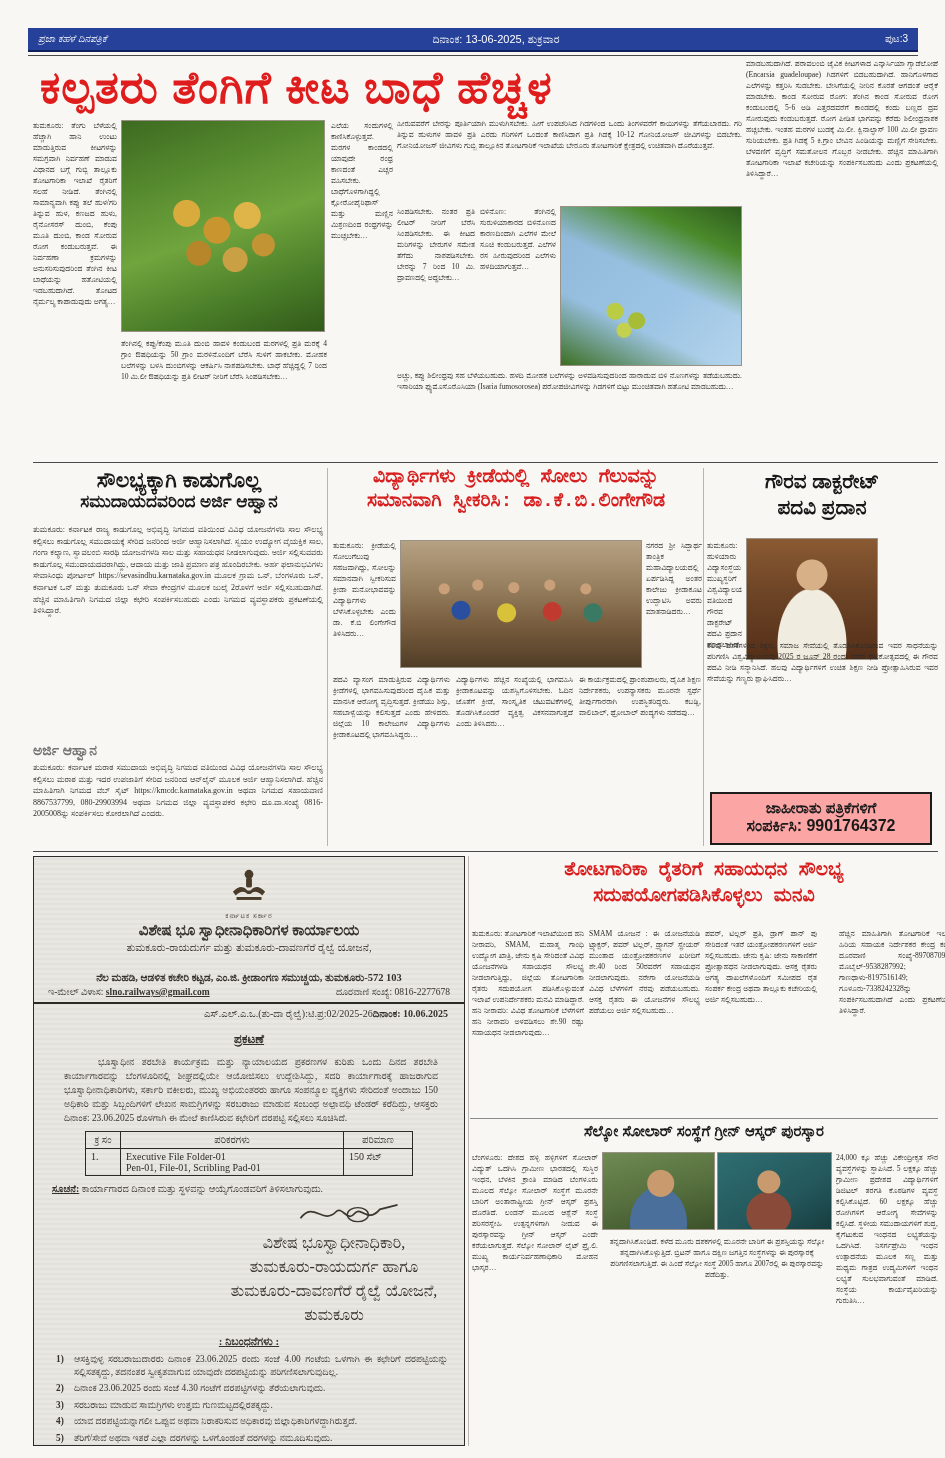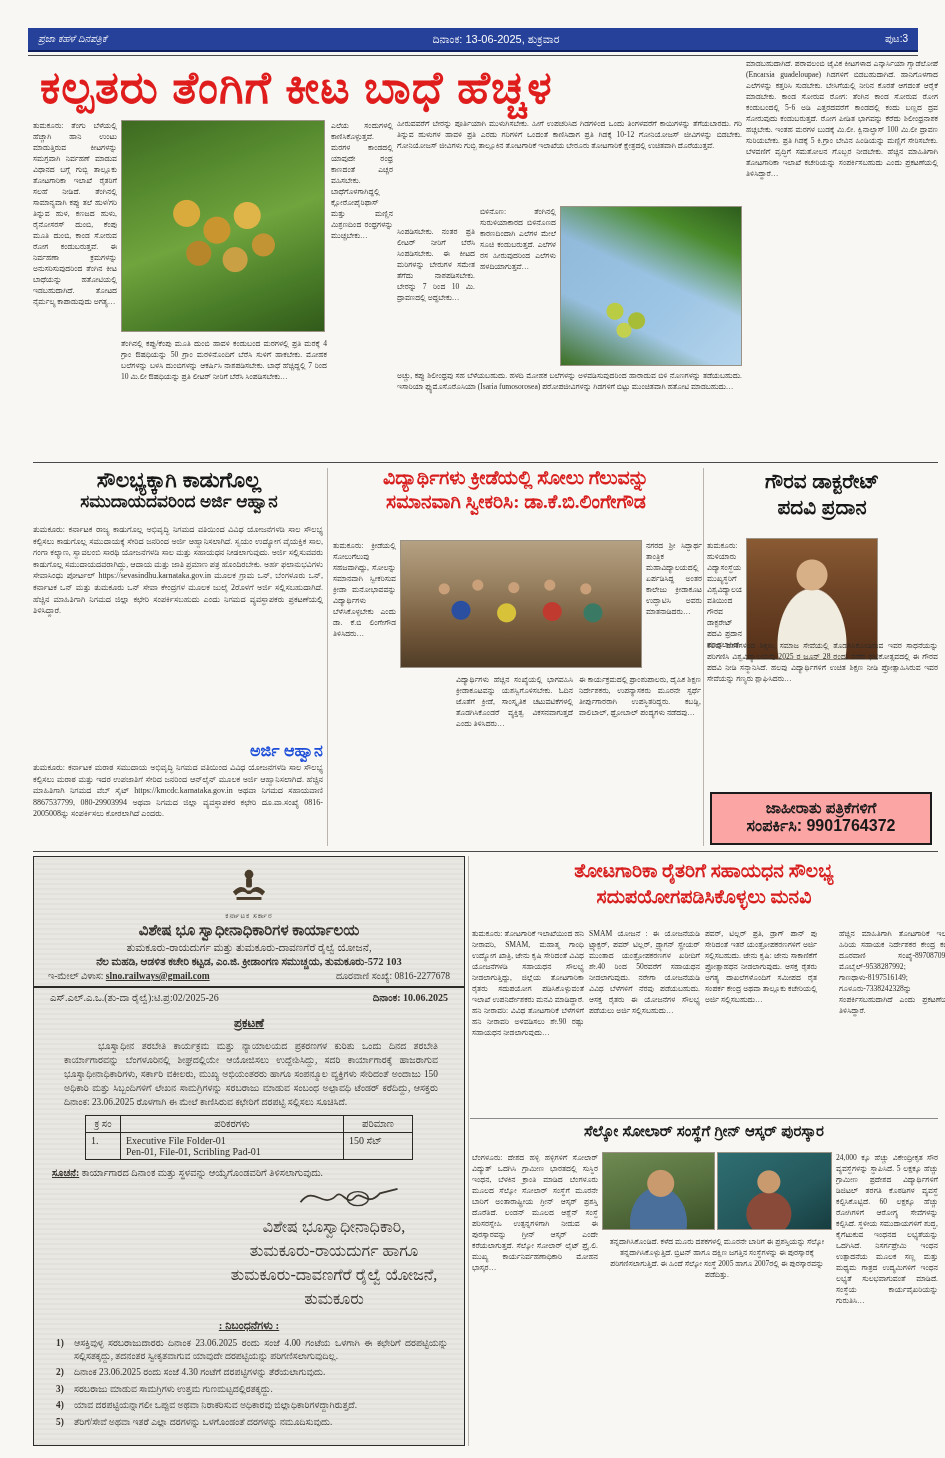--- a/index.html
+++ b/index.html
@@ -9,22 +9,22 @@
   .txt{font-size:7.6px;line-height:1.45;text-align:justify;color:#2e2c2a;overflow:hidden;
        font-family:"Liberation Serif","DejaVu Serif",serif;}
   .masthead{background:#26419a;color:#fff;display:flex;align-items:center;justify-content:space-between;
             padding:0 10px;box-sizing:border-box;border-bottom:2px solid #10205c;}
   .masthead .paper{font-style:italic;font-size:10px;}
   .masthead .date{font-size:11px;font-weight:normal;}
   .masthead .pageno{font-size:10px;}
   .lead-headline{color:#e01d1d;font-weight:bold;font-size:45px;letter-spacing:1px;white-space:nowrap;
                  font-family:"Liberation Sans",sans-serif;}
   .h2-black{color:#181818;font-weight:bold;text-align:center;font-family:"Liberation Sans",sans-serif;}
-  .h2-red{color:#d81f1f;font-weight:bold;text-align:center;font-family:Liberation Serif, serif;}
-  .subhead{font-weight:bold;text-align:right;color:#1d4ed8;font-size:16px;}
+  .h2-red{color:#d81f1f;font-weight:bold;text-align:center;font-family:Liberation Mono, monospace;}
+  .subhead{font-weight:bold;text-align:left;color:#737373;font-size:14px;}
   .rule-h{background:#4a4a4a;height:1px;}
   .rule-v{background:#b9b5ae;width:1px;}
   .photo{border:1px solid #9a9284;box-sizing:border-box;}
   .photo-coconut-bunch{
     background:
       radial-gradient(circle at 32% 44%,#d9ab3c 0 13px,rgba(0,0,0,0) 14px),
       radial-gradient(circle at 47% 52%,#c8952f 0 13px,rgba(0,0,0,0) 14px),
       radial-gradient(circle at 62% 45%,#dfb449 0 13px,rgba(0,0,0,0) 14px),
       radial-gradient(circle at 38% 63%,#b8862a 0 12px,rgba(0,0,0,0) 13px),
       radial-gradient(circle at 56% 66%,#caa044 0 12px,rgba(0,0,0,0) 13px),
@@ -96,21 +96,21 @@
   <div class="abs txt" style="left:33px;top:120px;width:84px;height:338px;">ತುಮಕೂರು: ತೆಂಗು ಬೆಳೆಯಲ್ಲಿ ಹೆಚ್ಚಾಗಿ ಹಾನಿ ಉಂಟು ಮಾಡುತ್ತಿರುವ ಕೀಟಗಳನ್ನು ಸಮಗ್ರವಾಗಿ ನಿರ್ವಹಣೆ ಮಾಡುವ ವಿಧಾನದ ಬಗ್ಗೆ ಗುಬ್ಬಿ ತಾಲ್ಲೂಕು ತೋಟಗಾರಿಕಾ ಇಲಾಖೆ ರೈತರಿಗೆ ಸಲಹೆ ನೀಡಿದೆ. ತೆಂಗಿನಲ್ಲಿ ಸಾಮಾನ್ಯವಾಗಿ ಕಪ್ಪು ತಲೆ ಹುಳ/ಗರಿ ತಿನ್ನುವ ಹುಳ, ಕಣಜದ ಹುಳು, ರೈನೋಸರಸ್ ದುಂಬಿ, ಕೆಂಪು ಮೂತಿ ದುಂಬಿ, ಕಾಂಡ ಸೋರುವ ರೋಗ ಕಂಡುಬರುತ್ತವೆ. ಈ ನಿರ್ವಹಣಾ ಕ್ರಮಗಳನ್ನು ಅನುಸರಿಸುವುದರಿಂದ ತೆಂಗಿನ ಕೀಟ ಬಾಧೆಯನ್ನು ಹತೋಟಿಯಲ್ಲಿ ಇಡಬಹುದಾಗಿದೆ. ತೋಟದ ನೈರ್ಮಲ್ಯ ಕಾಪಾಡುವುದು ಅಗತ್ಯ…</div>
 
   <div class="abs photo photo-coconut-bunch" style="left:121px;top:120px;width:204px;height:212px;"></div>
 
   <div class="abs txt" style="left:121px;top:338px;width:206px;height:120px;">ತೆಂಗಿನಲ್ಲಿ ಕಪ್ಪು/ಕೆಂಪು ಮೂತಿ ದುಂಬಿ ಹಾವಳಿ ಕಂಡುಬಂದ ಮರಗಳಲ್ಲಿ ಪ್ರತಿ ಮರಕ್ಕೆ 4 ಗ್ರಾಂ ಔಷಧಿಯನ್ನು 50 ಗ್ರಾಂ ಮರಳಿನೊಂದಿಗೆ ಬೆರೆಸಿ ಸುಳಿಗೆ ಹಾಕಬೇಕು. ಮೋಹಕ ಬಲೆಗಳನ್ನು ಬಳಸಿ ದುಂಬಿಗಳನ್ನು ಆಕರ್ಷಿಸಿ ನಾಶಪಡಿಸಬೇಕು. ಬಾಧೆ ಹೆಚ್ಚಿದ್ದಲ್ಲಿ 7 ರಿಂದ 10 ಮಿ.ಲೀ ಔಷಧಿಯನ್ನು ಪ್ರತಿ ಲೀಟರ್ ನೀರಿಗೆ ಬೆರೆಸಿ ಸಿಂಪಡಿಸಬೇಕು…</div>
 
   <div class="abs txt" style="left:331px;top:120px;width:62px;height:338px;">ಎಲೆಯ ಸಂದುಗಳಲ್ಲಿ ಕಾಣಿಸಿಕೊಳ್ಳುತ್ತವೆ. ಮರಗಳ ಕಾಂಡದಲ್ಲಿ ಯಾವುದೇ ರಂಧ್ರ ಕಾಣದಂತೆ ಎಚ್ಚರ ವಹಿಸಬೇಕು. ಬಾಧೆಗೊಳಗಾಗಿದ್ದಲ್ಲಿ ಕ್ಲೋರೋಪೈರಿಫಾಸ್ ಮತ್ತು ಮಣ್ಣಿನ ಮಿಶ್ರಣದಿಂದ ರಂಧ್ರಗಳನ್ನು ಮುಚ್ಚಬೇಕು…</div>
 
   <div class="abs txt" style="left:397px;top:118px;width:345px;height:84px;">ಹೀರುವವರೆಗೆ ಬೇರನ್ನು ಪೂರ್ತಿಯಾಗಿ ಮುಳುಗಿಸಬೇಕು. ಹೀಗೆ ಉಪಚರಿಸಿದ ಗಿಡಗಳಿಂದ ಒಂದು ತಿಂಗಳವರೆಗೆ ಕಾಯಿಗಳನ್ನು ತೆಗೆಯಬಾರದು. ಗರಿ ತಿನ್ನುವ ಹುಳುಗಳ ಹಾವಳಿ ಪ್ರತಿ ಎರಡು ಗರಿಗಳಿಗೆ ಒಂದಂತೆ ಕಾಣಿಸಿದಾಗ ಪ್ರತಿ ಗಿಡಕ್ಕೆ 10-12 ಗೋನಿಯೋಜಸ್ ಜೀವಿಗಳನ್ನು ಬಿಡಬೇಕು. ಗೋನಿಯೋಜಸ್ ಜೀವಿಗಳು ಗುಬ್ಬಿ ತಾಲ್ಲೂಕಿನ ತೋಟಗಾರಿಕೆ ಇಲಾಖೆಯ ಬೇರೂರು ತೋಟಗಾರಿಕೆ ಕ್ಷೇತ್ರದಲ್ಲಿ ಉಚಿತವಾಗಿ ದೊರೆಯುತ್ತವೆ.</div>
 
-  <div class="abs txt" style="left:397px;top:206px;width:78px;height:158px;margin-top:20px;">ಸಿಂಪಡಿಸಬೇಕು. ನಂತರ ಪ್ರತಿ ಲೀಟರ್ ನೀರಿಗೆ ಬೆರೆಸಿ ಸಿಂಪಡಿಸಬೇಕು. ಈ ಕೀಟದ ಮರಿಗಳನ್ನು ಬೇರುಗಳ ಸಮೇತ ತೆಗೆದು ನಾಶಪಡಿಸಬೇಕು. ಬೇರನ್ನು 7 ರಿಂದ 10 ಮಿ. ದ್ರಾವಣದಲ್ಲಿ ಅದ್ದಬೇಕು…</div>
+  <div class="abs txt" style="left:397px;top:206px;width:78px;height:158px;">ಸಿಂಪಡಿಸಬೇಕು. ನಂತರ ಪ್ರತಿ ಲೀಟರ್ ನೀರಿಗೆ ಬೆರೆಸಿ ಸಿಂಪಡಿಸಬೇಕು. ಈ ಕೀಟದ ಮರಿಗಳನ್ನು ಬೇರುಗಳ ಸಮೇತ ತೆಗೆದು ನಾಶಪಡಿಸಬೇಕು. ಬೇರನ್ನು 7 ರಿಂದ 10 ಮಿ. ದ್ರಾವಣದಲ್ಲಿ ಅದ್ದಬೇಕು…</div>
   <div class="abs txt" style="left:480px;top:206px;width:76px;height:158px;">ಬಿಳಿನೊಣ: ತೆಂಗಿನಲ್ಲಿ ಸುರುಳಿಯಾಕಾರದ ಬಿಳಿನೊಣದ ಕಾರಣದಿಂದಾಗಿ ಎಲೆಗಳ ಮೇಲೆ ಸೂಚಿ ಕಂಡುಬರುತ್ತದೆ. ಎಲೆಗಳ ರಸ ಹೀರುವುದರಿಂದ ಎಲೆಗಳು ಹಳದಿಯಾಗುತ್ತವೆ…</div>
 
   <div class="abs photo photo-coconut-tree" style="left:560px;top:206px;width:182px;height:160px;"></div>
 
   <div class="abs txt" style="left:397px;top:370px;width:345px;height:88px;">ಅಚ್ಚು, ಕಪ್ಪು ಶಿಲೀಂಧ್ರವು ಸಹ ಬೆಳೆಯಬಹುದು. ಹಳದಿ ಮೋಹಕ ಬಲೆಗಳನ್ನು ಅಳವಡಿಸುವುದರಿಂದ ಹಾರಾಡುವ ಬಿಳಿ ನೊಣಗಳನ್ನು ತಡೆಯಬಹುದು. ಇಸಾರಿಯಾ ಫ್ಯುಮೊಸೊರೊಸಿಯಾ (Isaria fumosorosea) ಪರೋಪಜೀವಿಗಳನ್ನು ಗಿಡಗಳಿಗೆ ಬಿಟ್ಟು ಮುಂಚಿತವಾಗಿ ಹತೋಟಿ ಮಾಡಬಹುದು…</div>
 
   <div class="abs txt" style="left:746px;top:58px;width:192px;height:400px;">ಮಾಡಬಹುದಾಗಿದೆ. ಪರಾವಲಂಬಿ ಜೈವಿಕ ಕೀಟಗಳಾದ ಎನ್ಕಾರ್ಸಿಯಾ ಗ್ವಾಡೆಲೋಪೆ (Encarsia guadeloupae) ಗಿಡಗಳಿಗೆ ಬಿಡಬಹುದಾಗಿದೆ. ಹಾನಿಗೊಳಗಾದ ಎಲೆಗಳನ್ನು ಕತ್ತರಿಸಿ ಸುಡಬೇಕು. ಬೇಸಿಗೆಯಲ್ಲಿ ನೀರಿನ ಕೊರತೆ ಆಗದಂತೆ ಆರೈಕೆ ಮಾಡಬೇಕು. ಕಾಂಡ ಸೋರುವ ರೋಗ: ತೆಂಗಿನ ಕಾಂಡ ಸೋರುವ ರೋಗ ಕಂಡುಬಂದಲ್ಲಿ 5-6 ಅಡಿ ಎತ್ತರದವರೆಗೆ ಕಾಂಡದಲ್ಲಿ ಕಂದು ಬಣ್ಣದ ದ್ರವ ಸೋರುವುದು ಕಂಡುಬರುತ್ತದೆ. ರೋಗ ಪೀಡಿತ ಭಾಗವನ್ನು ಕೆರೆದು ಶಿಲೀಂಧ್ರನಾಶಕ ಹಚ್ಚಬೇಕು. ಇಂತಹ ಮರಗಳ ಬುಡಕ್ಕೆ ಮಿ.ಲೀ. ಕ್ವಿನಾಲ್ಫಾಸ್ 100 ಮಿ.ಲೀ ದ್ರಾವಣ ಸುರಿಯಬೇಕು. ಪ್ರತಿ ಗಿಡಕ್ಕೆ 5 ಕಿ.ಗ್ರಾಂ ಬೇವಿನ ಹಿಂಡಿಯನ್ನು ಮಣ್ಣಿಗೆ ಸೇರಿಸಬೇಕು. ಬೆಳವಣಿಗೆ ವೃದ್ಧಿಗೆ ಸಮತೋಲನ ಗೊಬ್ಬರ ನೀಡಬೇಕು. ಹೆಚ್ಚಿನ ಮಾಹಿತಿಗಾಗಿ ತೋಟಗಾರಿಕಾ ಇಲಾಖೆ ಕಚೇರಿಯನ್ನು ಸಂಪರ್ಕಿಸಬಹುದು ಎಂದು ಪ್ರಕಟಣೆಯಲ್ಲಿ ತಿಳಿಸಿದ್ದಾರೆ…</div>
 
   <div class="abs rule-h" style="left:33px;top:462px;width:905px;"></div>
 
@@ -124,20 +124,21 @@
 
   <div class="abs rule-v" style="left:327px;top:468px;height:378px;"></div>
 
   <div class="abs h2-red" style="left:333px;top:466px;width:366px;font-size:19px;line-height:1.25;">
     <div>ವಿದ್ಯಾರ್ಥಿಗಳು ಕ್ರೀಡೆಯಲ್ಲಿ ಸೋಲು ಗೆಲುವನ್ನು</div>
     <div>ಸಮಾನವಾಗಿ ಸ್ವೀಕರಿಸಿ: ಡಾ.ಕೆ.ಬಿ.ಲಿಂಗೇಗೌಡ</div>
   </div>
   <div class="abs txt" style="left:333px;top:540px;width:63px;height:128px;">ತುಮಕೂರು: ಕ್ರೀಡೆಯಲ್ಲಿ ಸೋಲುಗೆಲುವು ಸಹಜವಾಗಿದ್ದು, ಸೋಲನ್ನು ಸಮಾನವಾಗಿ ಸ್ವೀಕರಿಸುವ ಕ್ರೀಡಾ ಮನೋಭಾವವನ್ನು ವಿದ್ಯಾರ್ಥಿಗಳು ಬೆಳೆಸಿಕೊಳ್ಳಬೇಕು ಎಂದು ಡಾ. ಕೆ.ಬಿ ಲಿಂಗೇಗೌಡ ತಿಳಿಸಿದರು…</div>
   <div class="abs photo photo-group" style="left:400px;top:540px;width:242px;height:128px;"></div>
   <div class="abs txt" style="left:646px;top:540px;width:56px;height:128px;">ನಗರದ ಶ್ರೀ ಸಿದ್ಧಾರ್ಥ ತಾಂತ್ರಿಕ ಮಹಾವಿದ್ಯಾಲಯದಲ್ಲಿ ಏರ್ಪಡಿಸಿದ್ದ ಅಂತರ ಕಾಲೇಜು ಕ್ರೀಡಾಕೂಟ ಉದ್ಘಾಟಿಸಿ ಅವರು ಮಾತನಾಡಿದರು…</div>
+  <div class="abs txt" style="left:333px;top:674px;width:117px;height:172px;">ಪದವಿ ವ್ಯಾಸಂಗ ಮಾಡುತ್ತಿರುವ ವಿದ್ಯಾರ್ಥಿಗಳು ಕ್ರೀಡೆಗಳಲ್ಲಿ ಭಾಗವಹಿಸುವುದರಿಂದ ದೈಹಿಕ ಮತ್ತು ಮಾನಸಿಕ ಆರೋಗ್ಯ ವೃದ್ಧಿಸುತ್ತದೆ. ಕ್ರೀಡೆಯು ಶಿಸ್ತು, ಸಹಬಾಳ್ವೆಯನ್ನು ಕಲಿಸುತ್ತದೆ ಎಂದು ಹೇಳಿದರು. ಜಿಲ್ಲೆಯ 10 ಕಾಲೇಜುಗಳ ವಿದ್ಯಾರ್ಥಿಗಳು ಕ್ರೀಡಾಕೂಟದಲ್ಲಿ ಭಾಗವಹಿಸಿದ್ದರು…</div>
   <div class="abs txt" style="left:456px;top:674px;width:117px;height:172px;">ವಿದ್ಯಾರ್ಥಿಗಳು ಹೆಚ್ಚಿನ ಸಂಖ್ಯೆಯಲ್ಲಿ ಭಾಗವಹಿಸಿ ಕ್ರೀಡಾಕೂಟವನ್ನು ಯಶಸ್ವಿಗೊಳಿಸಬೇಕು. ಓದಿನ ಜೊತೆಗೆ ಕ್ರೀಡೆ, ಸಾಂಸ್ಕೃತಿಕ ಚಟುವಟಿಕೆಗಳಲ್ಲಿ ತೊಡಗಿಸಿಕೊಂಡರೆ ವ್ಯಕ್ತಿತ್ವ ವಿಕಸನವಾಗುತ್ತದೆ ಎಂದು ತಿಳಿಸಿದರು…</div>
   <div class="abs txt" style="left:579px;top:674px;width:122px;height:172px;">ಈ ಕಾರ್ಯಕ್ರಮದಲ್ಲಿ ಪ್ರಾಂಶುಪಾಲರು, ದೈಹಿಕ ಶಿಕ್ಷಣ ನಿರ್ದೇಶಕರು, ಉಪನ್ಯಾಸಕರು ಮೂರನೇ ಸ್ಪರ್ಧೆ ತೀರ್ಪುಗಾರರಾಗಿ ಉಪಸ್ಥಿತರಿದ್ದರು. ಕಬಡ್ಡಿ, ವಾಲಿಬಾಲ್, ಥ್ರೋಬಾಲ್ ಪಂದ್ಯಗಳು ನಡೆದವು…</div>
 
   <div class="abs rule-v" style="left:703px;top:468px;height:378px;"></div>
 
   <div class="abs h2-black" style="left:707px;top:468px;width:230px;font-size:20px;line-height:1.3;">
     <div>ಗೌರವ ಡಾಕ್ಟರೇಟ್</div>
     <div>ಪದವಿ ಪ್ರದಾನ</div>
   </div>
   <div class="abs txt" style="left:707px;top:540px;width:35px;height:120px;">ತುಮಕೂರು: ಹುಳಿಯಾರು ವಿದ್ಯಾಸಂಸ್ಥೆಯ ಮುಖ್ಯಸ್ಥರಿಗೆ ವಿಶ್ವವಿದ್ಯಾಲಯದ ವತಿಯಿಂದ ಗೌರವ ಡಾಕ್ಟರೇಟ್ ಪದವಿ ಪ್ರದಾನ ಮಾಡಲಾಗಿದೆ…</div>
@@ -158,33 +159,33 @@
           <circle cx="30" cy="14" r="6"></circle>
           <rect x="26" y="19" width="8" height="13" rx="2"></rect>
           <path d="M8 38 Q19 26 28 36 L32 36 Q41 26 52 38 L48 43 Q39 34 32 41 L28 41 Q21 34 12 43 Z"></path>
           <rect x="13" y="45" width="34" height="4"></rect>
         </g>
       </svg>
     </div>
     <div class="notice-center" style="font-size:7px;letter-spacing:1px;">ಕರ್ನಾಟಕ ಸರ್ಕಾರ</div>
     <div class="notice-center" style="font-size:15px;font-weight:bold;margin-top:2px;">ವಿಶೇಷ ಭೂ ಸ್ವಾಧೀನಾಧಿಕಾರಿಗಳ ಕಾರ್ಯಾಲಯ</div>
     <div class="notice-center" style="font-size:10.5px;margin-top:3px;">ತುಮಕೂರು-ರಾಯದುರ್ಗ ಮತ್ತು ತುಮಕೂರು-ದಾವಣಗೆರೆ ರೈಲ್ವೆ ಯೋಜನೆ,</div>
-    <div class="notice-center" style="font-size:10.5px;font-weight:bold;margin-top:2px;">ನೆಲ ಮಹಡಿ, ಆಡಳಿತ ಕಚೇರಿ ಕಟ್ಟಡ, ಎಂ.ಜಿ. ಕ್ರೀಡಾಂಗಣ ಸಮುಚ್ಚಯ, ತುಮಕೂರು-572 103</div>
+    <div class="notice-center" style="font-size:10.5px;font-weight:bold;margin-top:18px;">ನೆಲ ಮಹಡಿ, ಆಡಳಿತ ಕಚೇರಿ ಕಟ್ಟಡ, ಎಂ.ಜಿ. ಕ್ರೀಡಾಂಗಣ ಸಮುಚ್ಚಯ, ತುಮಕೂರು-572 103</div>
     <div style="display:flex;justify-content:space-between;padding:3px 14px 0 14px;font-size:9.5px;">
       <span>
         <span>ಇ-ಮೇಲ್ ವಿಳಾಸ:</span>
         <span style="font-weight:bold;text-decoration:underline;">slno.railways@gmail.com</span>
       </span>
       <span>
         <span>ದೂರವಾಣಿ ಸಂಖ್ಯೆ:</span>
         <span>0816-2277678</span>
       </span>
     </div>
     <div style="border-top:2px solid #2c2a27;margin:4px 0 0 0;"></div>
-    <div style="display:flex;justify-content:space-between;padding:4px 16px 0 16px;font-size:10px;">
+    <div style="display:flex;justify-content:flex-end;padding:4px 16px 0 16px;font-size:10px;">
       <span>ಎಸ್.ಎಲ್.ಎ.ಒ.(ತು-ದಾ ರೈಲ್ವೆ):ಟಿ.ಪ್ರ:02/2025-26</span>
       <span style="font-weight:bold;">ದಿನಾಂಕ: 10.06.2025</span>
     </div>
     <div class="notice-center" style="font-size:12px;font-weight:bold;text-decoration:underline;margin-top:12px;">ಪ್ರಕಟಣೆ</div>
     <div style="font-size:9.4px;line-height:1.5;text-align:justify;padding:8px 26px 0 30px;text-indent:34px;">ಭೂಸ್ವಾಧೀನ ತರಬೇತಿ ಕಾರ್ಯಕ್ರಮ ಮತ್ತು ನ್ಯಾಯಾಲಯದ ಪ್ರಕರಣಗಳ ಕುರಿತು ಒಂದು ದಿನದ ತರಬೇತಿ ಕಾರ್ಯಾಗಾರವನ್ನು ಬೆಂಗಳೂರಿನಲ್ಲಿ ಶೀಘ್ರದಲ್ಲಿಯೇ ಆಯೋಜಿಸಲು ಉದ್ದೇಶಿಸಿದ್ದು, ಸದರಿ ಕಾರ್ಯಾಗಾರಕ್ಕೆ ಹಾಜರಾಗುವ ಭೂಸ್ವಾಧೀನಾಧಿಕಾರಿಗಳು, ಸರ್ಕಾರಿ ವಕೀಲರು, ಮುಖ್ಯ ಅಭಿಯಂತರರು ಹಾಗೂ ಸಂಪನ್ಮೂಲ ವ್ಯಕ್ತಿಗಳು ಸೇರಿದಂತೆ ಅಂದಾಜು 150 ಅಧಿಕಾರಿ ಮತ್ತು ಸಿಬ್ಬಂದಿಗಳಿಗೆ ಲೇಖನ ಸಾಮಗ್ರಿಗಳನ್ನು ಸರಬರಾಜು ಮಾಡುವ ಸಂಬಂಧ ಅಲ್ಪಾವಧಿ ಟೆಂಡರ್ ಕರೆದಿದ್ದು, ಆಸಕ್ತರು ದಿನಾಂಕ: 23.06.2025 ರೊಳಗಾಗಿ ಈ ಮೇಲೆ ಕಾಣಿಸಿರುವ ಕಛೇರಿಗೆ ದರಪಟ್ಟಿ ಸಲ್ಲಿಸಲು ಸೂಚಿಸಿದೆ.</div>
     <table class="ntable">
       <tbody>
           <tr>
         <th style="width:24px;">ಕ್ರ ಸಂ</th>
         <th style="width:212px;">ಪರಿಕರಗಳು</th>

